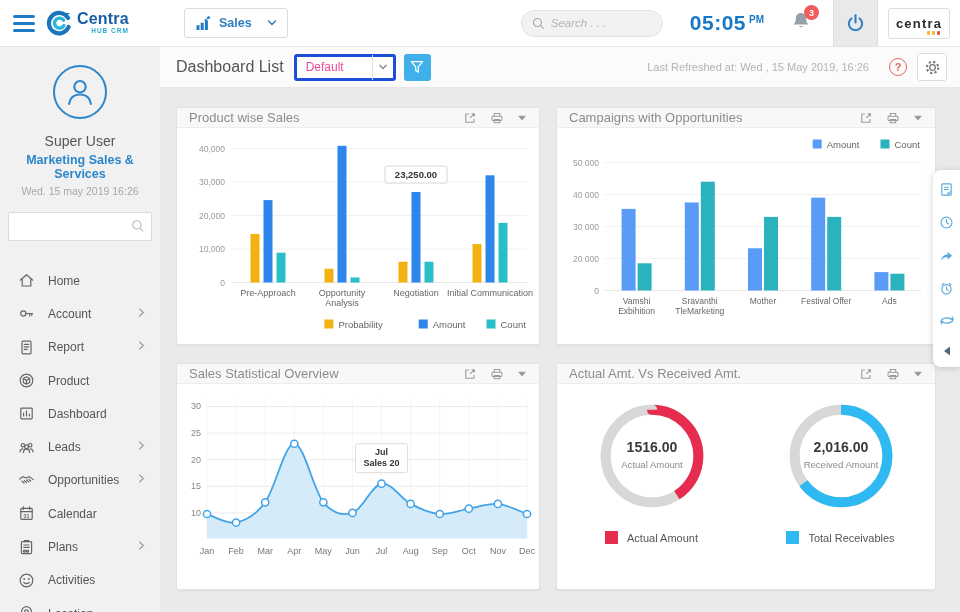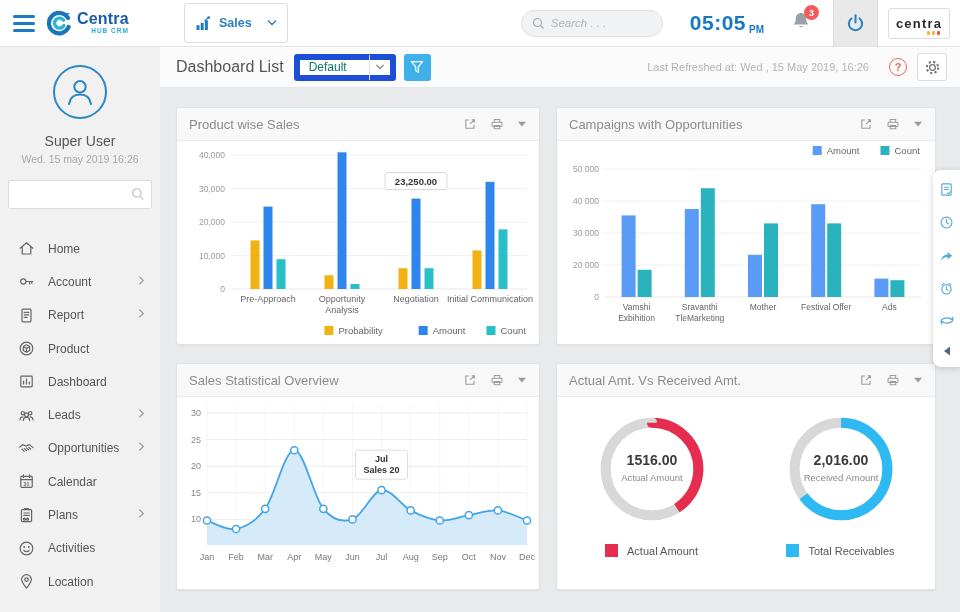--- a/index.html
+++ b/index.html
@@ -9,26 +9,26 @@
 
   
   .topbar { position:absolute; left:0; top:0; right:0; height:47px; background:#fff; border-bottom:1px solid #e3e3e3; display:flex; align-items:center; z-index:6; }
   .tb-left { width:160px; display:flex; align-items:center; padding-left:13px; gap:11px; flex:0 0 auto; }
   .hamburger { width:22px; display:flex; flex-direction:column; gap:4px; cursor:pointer; }
   .hamburger span { display:block; height:3px; border-radius:2px; background:#1d7ac4; }
   .brand { display:flex; align-items:center; gap:5px; }
   .brand-text { line-height:1; }
   .brand-name { font-size:16px; font-weight:700; color:#1a5da6; letter-spacing:.2px; }
   .brand-sub { font-size:6.5px; font-weight:700; color:#29abd4; text-align:right; letter-spacing:1px; margin-top:1px; }
-  .module-box { margin-left:24px; height:40px; border:1px solid #d8dde3; border-radius:3px; background:#fff; display:flex; align-items:center; padding:13px 10px; gap:8px; cursor:pointer; }
+  .module-box { margin-left:24px; height:30px; border:1px solid #d8dde3; border-radius:3px; background:#fff; display:flex; align-items:center; padding:13px 10px; gap:8px; cursor:pointer; }
   .module-label { font-size:12.5px; color:#2d7fc1; font-weight:700; min-width:40px; }
   .tb-search { margin-left:auto; width:142px; height:27px; background:#f1f2f3; border:1px solid #e2e2e2; border-radius:14px; display:flex; align-items:center; padding:0 10px; gap:6px; }
   .tb-search input { border:none; outline:none; background:transparent; width:100%; font-size:11.5px; color:#777; font-family:inherit;font-style:italic; }
   .tb-search input::placeholder { color:#b3b3b3; }
-  .tb-time { margin-left:27px; display:flex; align-items:flex-end; color:#1878c8; }
+  .tb-time { margin-left:27px; display:flex; align-items:flex-start; color:#1878c8; }
   .tb-time .hhmm { font-size:21px; font-weight:600; letter-spacing:.5px; }
   .tb-time .mer { font-size:10px; font-weight:700; margin:3px 0 0 3px; }
   .tb-bell { margin-left:27px; position:relative; width:24px; height:26px; cursor:pointer; }
   .badge { position:absolute; top:-5px; right:-4px; width:15px; height:15px; border-radius:50%; background:#f25b5b; color:#fff; font-size:9px; font-weight:700; display:flex; align-items:center; justify-content:center; }
   .tb-power { margin-left:18px; width:45px; height:46px; background:#e9e9e9; border-left:1px solid #ddd; border-right:1px solid #ddd; display:flex; align-items:center; justify-content:center; cursor:pointer; }
   .tb-logo2 { width:62px; height:31px; border:1px solid #ddd; border-radius:3px; margin:0 10px; display:flex; align-items:center; justify-content:center; position:relative; background:#fff; }
   .tb-logo2 .ctext { font-size:13px; font-weight:600; color:#2b2b2b; letter-spacing:1.2px; }
   .tb-logo2 .dots { position:absolute; right:9px; bottom:3px; display:flex; gap:1.5px; }
   .tb-logo2 .dots i { width:3.5px; height:3.5px; border-radius:1px; display:block; }
 
@@ -45,30 +45,30 @@
   .menu { margin-top:23px; }
   .side-item { height:33.3px; display:flex; align-items:center; padding:0 15px 0 18px; cursor:pointer; color:#555; }
   .side-item .ic { width:17px; height:17px; color:#666; margin-right:13px; flex:0 0 auto; }
   .side-item .lbl { font-size:12px; flex:1; }
   .side-item .arr { color:#999; }
 
   
   .main { position:absolute; left:160px; top:47px; right:0; bottom:0; background:#e9eaeb; }
   .main-toolbar { height:41px; background:#fbfbfc; border-bottom:1px solid #e6e6e6; display:flex; align-items:center; padding:0 13px 0 16px; }
   .mt-label { font-size:16px; color:#555; margin-right:10px; }
-  .mt-select { width:102px; height:27px; background:#fff; border:6px solid #1d4ed8; border-radius:3px; display:flex; align-items:center; padding-left:9px; font-size:12px; color:#0f766e; cursor:pointer; }
+  .mt-select { width:102px; height:27px; background:#fff; border:3px solid #1d4ed8; border-radius:3px; display:flex; align-items:center; padding-left:9px; font-size:12px; color:#ec4899; cursor:pointer; }
   .mt-select .chev { margin-left:auto; width:21px; height:25px; border-left:1px solid #e0e0e0; display:flex; align-items:center; justify-content:center; color:#888; }
   .filter-btn { margin-left:8px; width:27px; height:27px; border-radius:3px; background:#3fb0e9; display:flex; align-items:center; justify-content:center; cursor:pointer; border:none; }
   .refresh-txt { margin-left:auto; font-size:11px; color:#b3b3b3; }
   .help-btn { margin-left:20px; width:18px; height:18px; border-radius:50%; border:1.5px solid #e4695e; color:#e4695e; font-size:11px; font-weight:700; display:flex; align-items:center; justify-content:center; cursor:pointer; background:#fbfbfc; }
   .gear-btn { margin-left:10px; width:30px; height:28px; background:#fff; border:1px solid #ddd; border-radius:3px; display:flex; align-items:center; justify-content:center; cursor:pointer; color:#777; }
 
   .cards { padding:19px 24px 0 16px; display:grid; grid-template-columns:364px 1fr; grid-template-rows:238px 227px; gap:18px 16px; }
   .card { background:#fff; border:1px solid #e2e2e2; border-radius:3px; box-shadow:0 1px 2px rgba(0,0,0,.05); display:flex; flex-direction:column; overflow:hidden; }
-  .card-h { height:33px; flex:0 0 auto; background:#f8f8f8; border-bottom:1px solid #ededed; display:flex; align-items:center; padding:0 12px; }
+  .card-h { height:20px; flex:0 0 auto; background:#f8f8f8; border-bottom:1px solid #ededed; display:flex; align-items:center; padding:0 12px; }
   .card-title { font-size:13px; color:#8c8c8c; }
   .card-actions { margin-left:auto; display:flex; align-items:center; gap:13px; color:#9b9b9b; }
   .card-actions .act { cursor:pointer; display:flex; }
   .card-b { flex:1; position:relative; }
   svg.chart { display:block; }
 
   .donut-area { position:absolute; inset:0; display:flex; }
   .donut-block { flex:1; display:flex; flex-direction:column; align-items:center; padding-top:12px; }
   .donut-legend { margin-top:15px; display:flex; align-items:center; gap:9px; }
   .donut-legend .sw { width:13px; height:13px; display:block; }
@@ -161,20 +161,21 @@
 
   <div class="sidebar">
     <div class="user">
       <div class="avatar">
         <svg width="38" height="38" viewBox="0 0 40 40">
           <circle cx="20" cy="14.5" r="6" fill="none" stroke="#2c86ca" stroke-width="2.2"></circle>
           <path d="M8.5 32.5 c1.2-7 6.1-9.8 11.5-9.8 s10.3 2.8 11.5 9.8" fill="none" stroke="#2c86ca" stroke-width="2.2" stroke-linecap="round"></path>
         </svg>
       </div>
       <div class="u-name">Super User</div>
+      <div class="u-role">Marketing Sales &amp; Services</div>
       <div class="u-date">Wed. 15 may 2019 16:26</div>
     </div>
     <div class="side-search">
       <input type="text" style="">
       <span class="mag" style="display:flex;">
         <svg width="14" height="14" viewBox="0 0 15 15">
             <circle cx="6.3" cy="6.3" r="4.4" fill="none" stroke="currentColor" stroke-width="1.2"></circle>
             <path d="M9.7 9.7 L13.2 13.2" stroke="currentColor" stroke-width="1.2"></path>
           </svg>
       </span>

